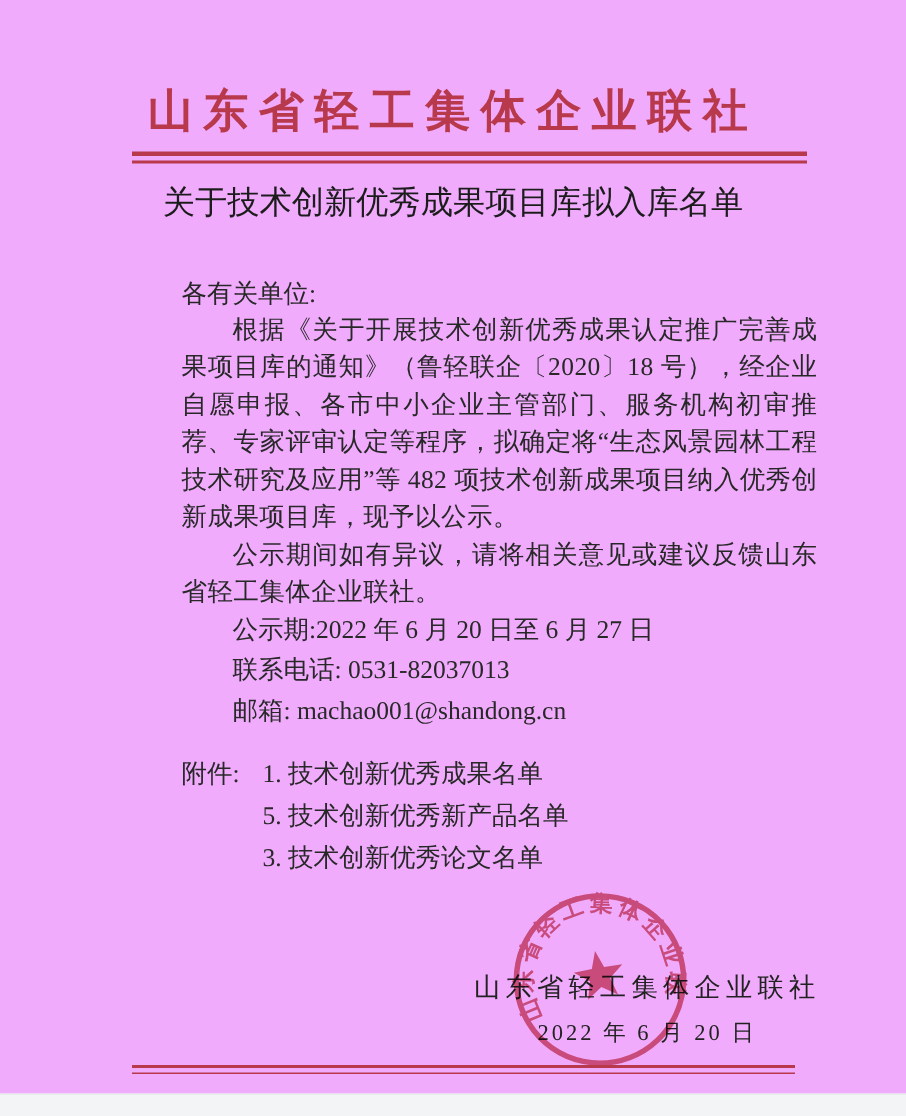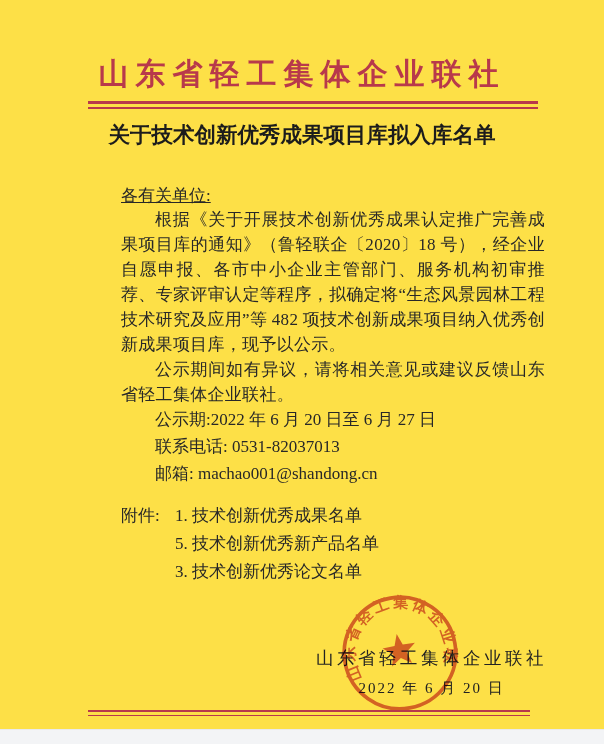--- a/index.html
+++ b/index.html
@@ -5,21 +5,21 @@
   html, body {
     margin: 0; padding: 0;
     width: 604px; height: 744px;
     overflow: hidden;
     background: #ffffff;
     font-family: "Liberation Serif", "DejaVu Serif", serif;
   }
   .page {
     position: relative;
     width: 604px; height: 744px;
-    background: #fde047;
+    background: #f0abfc;
   }
   
   .org-header {
     position: absolute;
     top: 54px; left: 0; width: 100%;
     text-align: center;
     color: #b8394b;
     font-size: 30px;
     font-weight: 700;
     letter-spacing: 7px;
@@ -32,34 +32,33 @@
     border-top: 3.5px solid #b8394b;
     border-bottom: 2px solid #b8394b;
   }
   
   .doc-title {
     position: absolute;
     top: 121px; left: 0; width: 100%;
     text-align: center;
     color: #1c1c1c;
     font-size: 21.5px;
-    font-weight: 700;
+    font-weight: 400;
     line-height: 29px;
   }
   
   .content {
     position: absolute;
     top: 184px; left: 121px; width: 424px;
     color: #282828;
     font-size: 17px;
   }
   .salutation {
     line-height: 23px;
     margin: 0;
-    text-decoration: underline;
   }
   .content p.para {
     margin: 0;
     text-indent: 2em;
     line-height: 25px;
     text-align: justify;
     letter-spacing: 0.3px;
   }
   .details {
     margin-left: 2em;

